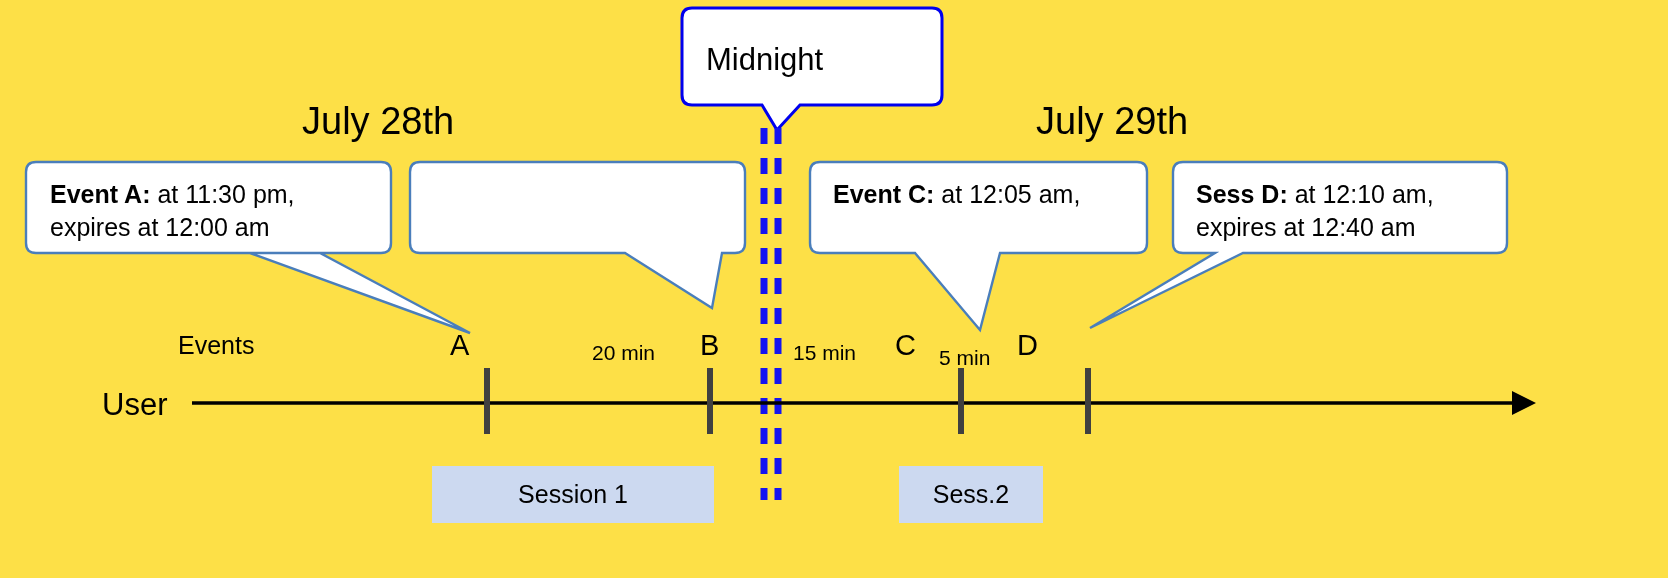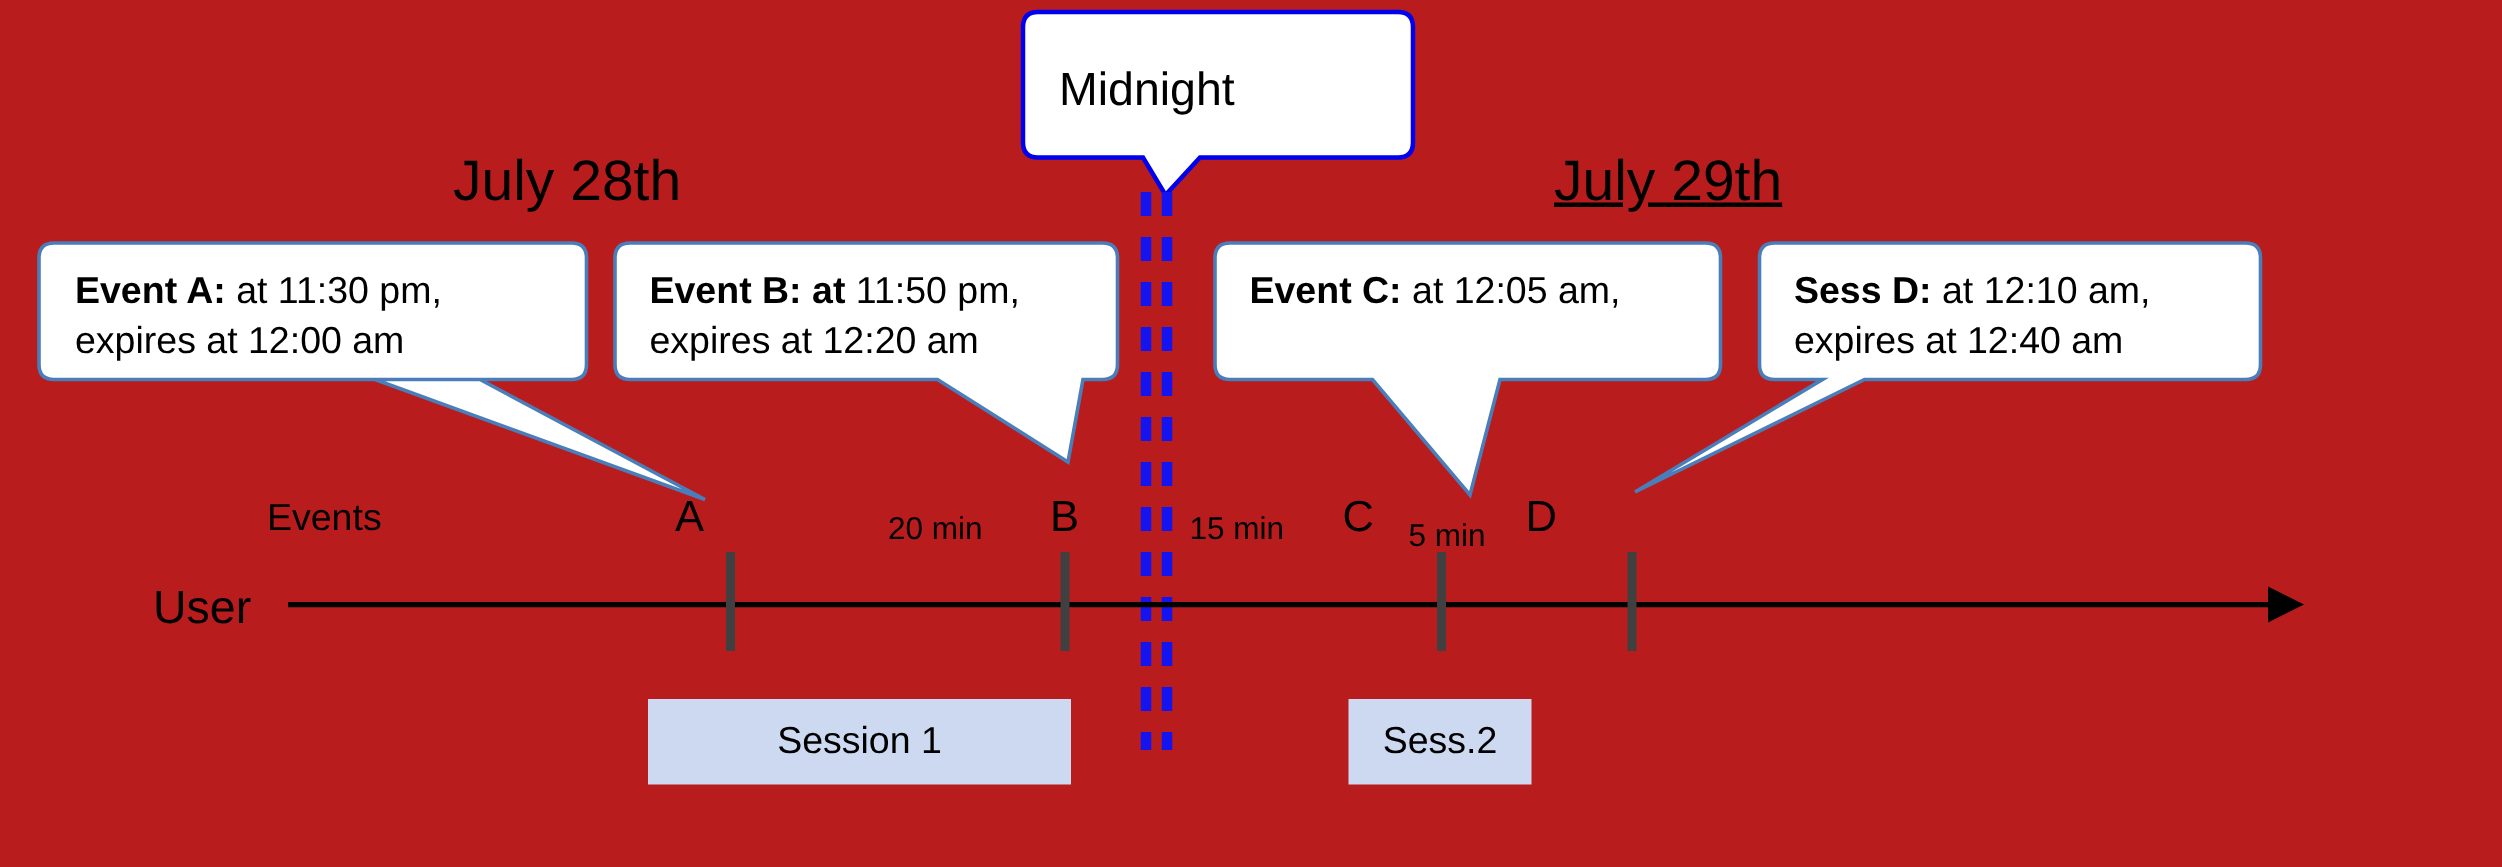--- a/index.html
+++ b/index.html
@@ -4,21 +4,21 @@
 <style>
   html, body {
     margin: 0;
     padding: 0;
     background: #ffffff;
   }
   #stage {
     position: relative;
     width: 1668px;
     height: 578px;
-    background: #b91c1c;
+    background: #fde047;
     font-family: "Liberation Sans", sans-serif;
     overflow: hidden;
   }
   .svg-layer {
     position: absolute;
     left: 0;
     top: 0;
     width: 1668px;
     height: 578px;
   }
@@ -88,31 +88,27 @@
 
     <line x1="487" y1="368" x2="487" y2="434" stroke="#404040" stroke-width="6"></line>
     <line x1="710" y1="368" x2="710" y2="434" stroke="#404040" stroke-width="6"></line>
     <line x1="961" y1="368" x2="961" y2="434" stroke="#404040" stroke-width="6"></line>
     <line x1="1088" y1="368" x2="1088" y2="434" stroke="#404040" stroke-width="6"></line>
   </svg>
 
   <div class="txt midnight-label" style="left:706px; top:42px;">Midnight</div>
 
   <div class="txt date-label" style="left:302px; top:100px;">July 28th</div>
-  <div class="txt date-label" style="left:1036px; top:100px;text-decoration:underline;">July 29th</div>
+  <div class="txt date-label" style="left:1036px; top:100px;">July 29th</div>
 
   <div class="callout-text" style="left:50px; top:178px;">
     <div><b>Event A:</b><span> at 11:30 pm,</span></div>
     <div>expires at 12:00 am</div>
   </div>
 
-  <div class="callout-text" style="left:433px; top:178px;">
-    <div><b>Event B: at</b><span> 11:50 pm,</span></div>
-    <div>expires at 12:20 am</div>
-  </div>
 
   <div class="callout-text" style="left:833px; top:178px;">
     <div><b>Event C:</b><span> at 12:05 am,</span></div>
   </div>
 
   <div class="callout-text" style="left:1196px; top:178px;">
     <div><b>Sess D:</b><span>  at 12:10 am,</span></div>
     <div>expires at 12:40 am</div>
   </div>
 
@@ -124,17 +120,17 @@
   <div class="txt tick-label" style="left:895px; top:329px;">C</div>
   <div class="txt tick-label" style="left:1017px; top:329px;">D</div>
 
   <div class="txt interval-label" style="left:592px; top:341px;">20 min</div>
   <div class="txt interval-label" style="left:793px; top:341px;">15 min</div>
   <div class="txt interval-label" style="left:939px; top:346px;">5 min</div>
 
   <div class="session-box" style="left:432px; top:466px; width:282px; height:57px;">
     <span>Session 1</span>
   </div>
-  <div class="session-box" style="left:899px; top:466px; width:122px; height:57px;">
+  <div class="session-box" style="left:899px; top:466px; width:144px; height:57px;">
     <span>Sess.2</span>
   </div>
 
 </div>
 
 </body></html>

